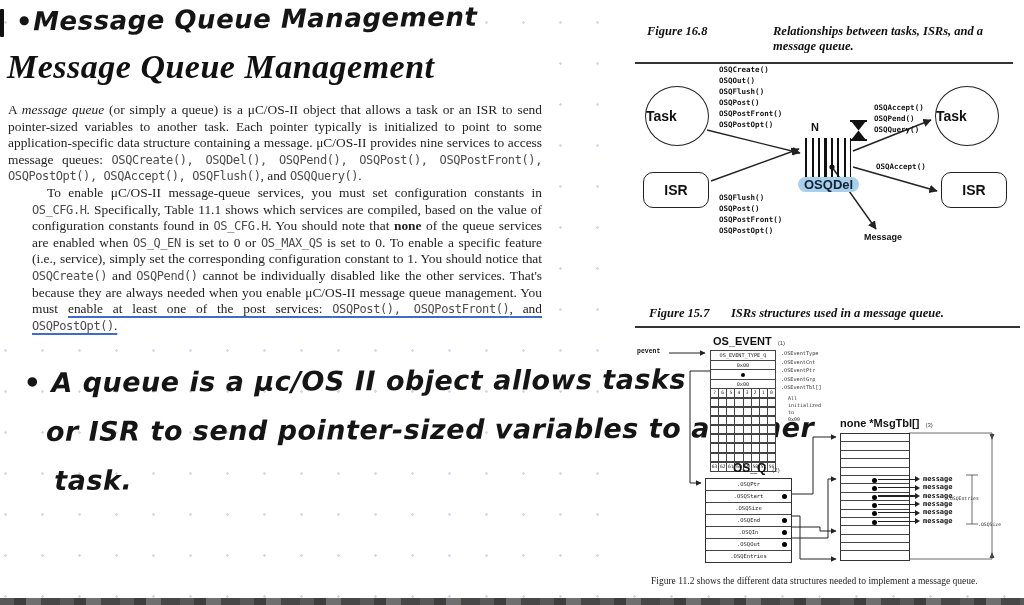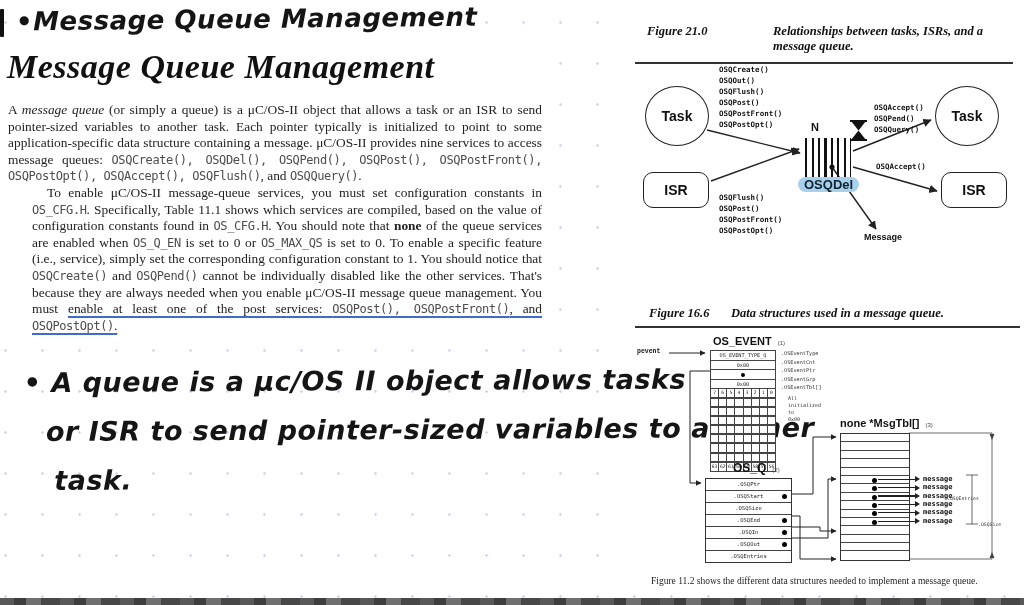--- a/index.html
+++ b/index.html
@@ -33,21 +33,21 @@
 
   
   .figcap{display:flex;gap:14px;font-family:"Liberation Serif",serif;font-weight:bold;font-style:italic;font-size:12.5px;color:#111;}
   .figcap .flab{flex:0 0 68px;}
   .figrule{position:absolute;border-top:2px solid #333;}
   .calls{font-family:"DejaVu Sans Mono",monospace;font-weight:bold;font-size:7.5px;line-height:11px;color:#111;white-space:nowrap;}
 
   
   .fig1{position:absolute;left:635px;top:20px;width:382px;height:272px;z-index:2;}
   .circle{position:absolute;width:62px;height:58px;border:1.6px solid #222;border-radius:50%;
-    line-height:58px;text-align:center;font-weight:bold;font-size:14px;color:#111;background:#fff;}
+    line-height:58px;text-align:left;font-weight:bold;font-size:14px;color:#111;background:#fff;}
   .isrbox{position:absolute;width:64px;height:34px;border:1.6px solid #222;border-radius:10px;
     line-height:34px;text-align:center;font-weight:bold;font-size:14px;color:#111;background:#fff;}
   .queue-box{position:absolute;left:170px;top:118px;width:46px;height:44px;
     background:repeating-linear-gradient(90deg,#111 0 2px,rgba(0,0,0,0) 2px 6.5px);}
   .n-label{position:absolute;left:176px;top:101px;font-weight:bold;font-size:11px;color:#111;}
   .queue-label{position:absolute;left:163px;top:157px;background:#a9d0ea;border-radius:8px;
     padding:0 6px;font-weight:bold;font-size:13px;color:#123;}
   .message-label{position:absolute;left:229px;top:212px;font-weight:bold;font-size:9px;color:#111;}
   .fig-svg{position:absolute;left:0;top:0;}
 
@@ -113,21 +113,21 @@
     </div>
 
   <div class="z hand hand-note" id="hand-note">
       <div class="">• A queue is a μc/OS II object allows tasks</div>
       <div class="hl2">or ISR to send pointer-sized variables to another</div>
       <div class="hl3">task.</div>
     </div>
 
   <div class="fig1">
     <div class="figcap" style="position:absolute;left:12px;top:4px;width:360px;">
-      <span class="flab">Figure 21.0</span>
+      <span class="flab">Figure 16.8</span>
       <span style="width:268px;margin-left:44px;">Relationships between tasks, ISRs, and a message queue.</span>
     </div>
     <div class="figrule" style="left:0;top:42px;width:378px;"></div>
 
     <svg class="fig-svg" width="382" height="272">
       <defs>
         <marker id="ah" markerWidth="7" markerHeight="7" refX="5.5" refY="3" orient="auto">
           <path d="M0,0 L6,3 L0,6 Z" fill="#222"></path>
         </marker>
       </defs>
@@ -172,22 +172,22 @@
       <path d="M1,20 L16,20 L8.5,10.5 Z" fill="#111"></path>
       <rect x="0" y="0" width="17" height="2" fill="#111"></rect>
       <rect x="0" y="19" width="17" height="2" fill="#111"></rect>
     </svg>
     <div class="queue-label">OSQDel</div>
     <div class="message-label">Message</div>
   </div>
 
   <div class="fig2">
     <div class="figcap" style="position:absolute;left:14px;top:6px;width:360px;">
-      <span class="flab">Figure 16.6</span>
-      <span>Data structures used in a message queue.</span>
+      <span class="flab">Figure 15.7</span>
+      <span>ISRs structures used in a message queue.</span>
     </div>
     <div class="figrule" style="left:0;top:26px;width:385px;"></div>
 
     <svg class="fig-svg" width="389" height="292">
       <defs>
         <marker id="ah2" markerWidth="7" markerHeight="7" refX="5.5" refY="3" orient="auto">
           <path d="M0,0 L6,3 L0,6 Z" fill="#222"></path>
         </marker>
       </defs>
       <line x1="34" y1="53" x2="70" y2="53" stroke="#222" stroke-width="1" marker-end="url(#ah2)"></line>

